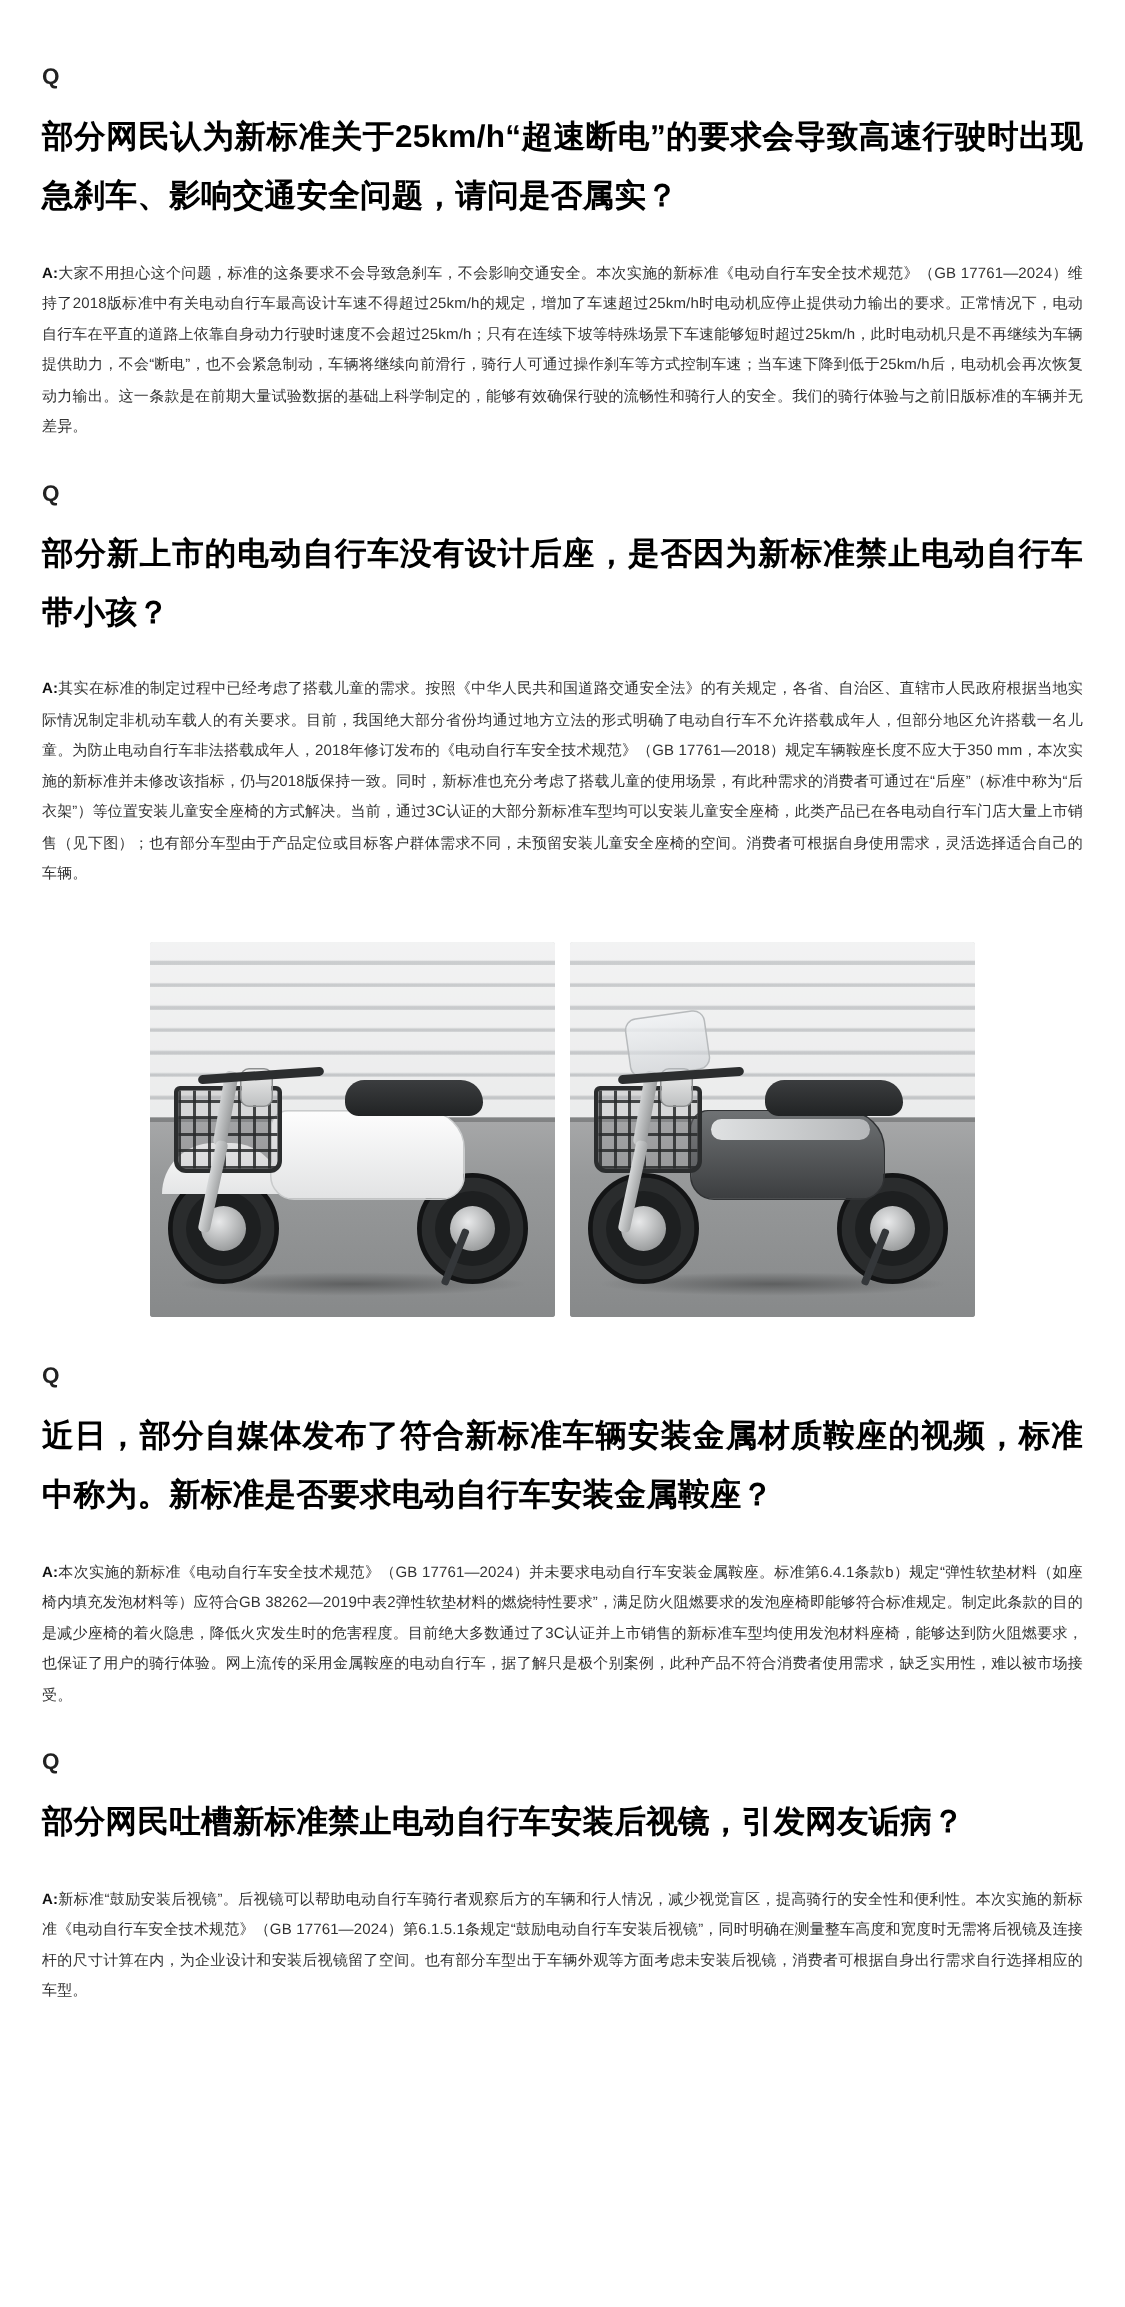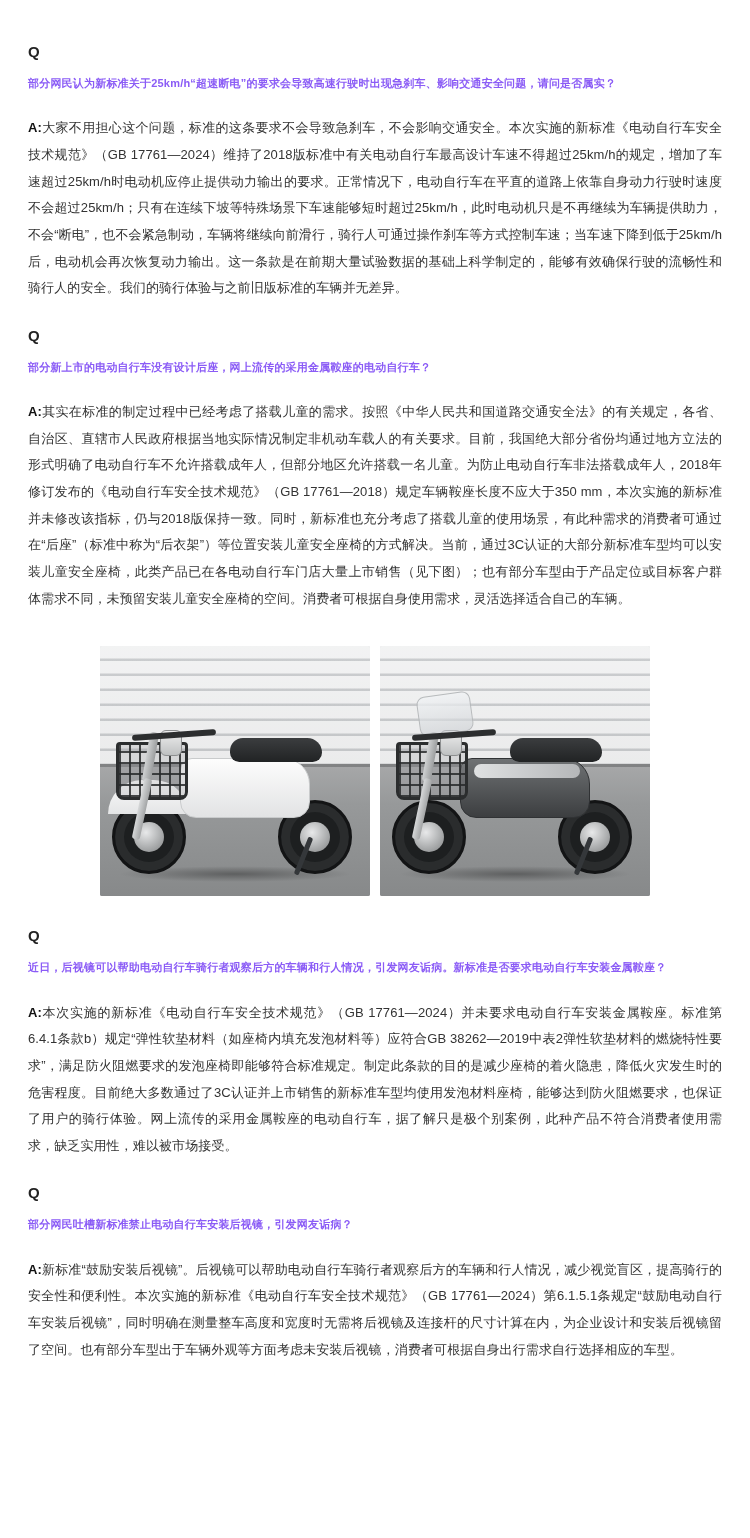--- a/index.html
+++ b/index.html
@@ -22,30 +22,30 @@
   }
   .q-mark {
     font-size: 15px;
     font-weight: bold;
     color: #222;
     letter-spacing: 0.5px;
     margin: 26px 0 14px 0;
     line-height: 1;
   }
   .q-text {
-    font-size: 11px;
+    font-size: 21px;
     font-weight: bold;
     line-height: 1.85;
-    color: #8b5cf6;
+    color: #000000;
     text-align: justify;
     margin: 0 0 22px 0;
     letter-spacing: 0.2px;
   }
   .a-text {
-    font-size: 13px;
+    font-size: 10px;
     line-height: 2.05;
     color: #333;
     text-align: justify;
     margin: 0 0 8px 0;
     letter-spacing: 0.1px;
   }
   .a-text .a-label {
     font-weight: bold;
     color: #111;
   }
@@ -239,21 +239,21 @@
 <div class="page">
 
   <div class="qa-block">
     <div class="q-mark">Q</div>
     <p class="q-text">部分网民认为新标准关于25km/h“超速断电”的要求会导致高速行驶时出现急刹车、影响交通安全问题，请问是否属实？</p>
     <p class="a-text"><span class="a-label">A:</span><span>大家不用担心这个问题，标准的这条要求不会导致急刹车，不会影响交通安全。本次实施的新标准《电动自行车安全技术规范》（GB 17761—2024）维持了2018版标准中有关电动自行车最高设计车速不得超过25km/h的规定，增加了车速超过25km/h时电动机应停止提供动力输出的要求。正常情况下，电动自行车在平直的道路上依靠自身动力行驶时速度不会超过25km/h；只有在连续下坡等特殊场景下车速能够短时超过25km/h，此时电动机只是不再继续为车辆提供助力，不会“断电”，也不会紧急制动，车辆将继续向前滑行，骑行人可通过操作刹车等方式控制车速；当车速下降到低于25km/h后，电动机会再次恢复动力输出。这一条款是在前期大量试验数据的基础上科学制定的，能够有效确保行驶的流畅性和骑行人的安全。我们的骑行体验与之前旧版标准的车辆并无差异。</span></p>
   </div>
 
   <div class="qa-block">
     <div class="q-mark">Q</div>
-    <p class="q-text">部分新上市的电动自行车没有设计后座，网上流传的采用金属鞍座的电动自行车？</p>
+    <p class="q-text">部分新上市的电动自行车没有设计后座，是否因为新标准禁止电动自行车带小孩？</p>
     <p class="a-text"><span class="a-label">A:</span><span>其实在标准的制定过程中已经考虑了搭载儿童的需求。按照《中华人民共和国道路交通安全法》的有关规定，各省、自治区、直辖市人民政府根据当地实际情况制定非机动车载人的有关要求。目前，我国绝大部分省份均通过地方立法的形式明确了电动自行车不允许搭载成年人，但部分地区允许搭载一名儿童。为防止电动自行车非法搭载成年人，2018年修订发布的《电动自行车安全技术规范》（GB 17761—2018）规定车辆鞍座长度不应大于350 mm，本次实施的新标准并未修改该指标，仍与2018版保持一致。同时，新标准也充分考虑了搭载儿童的使用场景，有此种需求的消费者可通过在“后座”（标准中称为“后衣架”）等位置安装儿童安全座椅的方式解决。当前，通过3C认证的大部分新标准车型均可以安装儿童安全座椅，此类产品已在各电动自行车门店大量上市销售（见下图）；也有部分车型由于产品定位或目标客户群体需求不同，未预留安装儿童安全座椅的空间。消费者可根据自身使用需求，灵活选择适合自己的车辆。</span></p>
 
     <div class="figure">
       <div class="figure-inner">
         <div class="photo white">
           <div class="wall"></div>
           <div class="ground"></div>
           <div class="bike">
             <div class="shadow"></div>
             <div class="wheel front"></div>
@@ -287,21 +287,21 @@
             <div class="seat"></div>
             <div class="kickstand"></div>
           </div>
         </div>
       </div>
     </div>
   </div>
 
   <div class="qa-block">
     <div class="q-mark">Q</div>
-    <p class="q-text">近日，后视镜可以帮助电动自行车骑行者观察后方的车辆和行人情况，引发网友诟病。新标准是否要求电动自行车安装金属鞍座？</p>
+    <p class="q-text">近日，部分自媒体发布了符合新标准车辆安装金属材质鞍座的视频，标准中称为。新标准是否要求电动自行车安装金属鞍座？</p>
     <p class="a-text"><span class="a-label">A:</span><span>本次实施的新标准《电动自行车安全技术规范》（GB 17761—2024）并未要求电动自行车安装金属鞍座。标准第6.4.1条款b）规定“弹性软垫材料（如座椅内填充发泡材料等）应符合GB 38262—2019中表2弹性软垫材料的燃烧特性要求”，满足防火阻燃要求的发泡座椅即能够符合标准规定。制定此条款的目的是减少座椅的着火隐患，降低火灾发生时的危害程度。目前绝大多数通过了3C认证并上市销售的新标准车型均使用发泡材料座椅，能够达到防火阻燃要求，也保证了用户的骑行体验。网上流传的采用金属鞍座的电动自行车，据了解只是极个别案例，此种产品不符合消费者使用需求，缺乏实用性，难以被市场接受。</span></p>
   </div>
 
   <div class="qa-block">
     <div class="q-mark">Q</div>
     <p class="q-text">部分网民吐槽新标准禁止电动自行车安装后视镜，引发网友诟病？</p>
     <p class="a-text"><span class="a-label">A:</span><span>新标准“鼓励安装后视镜”。后视镜可以帮助电动自行车骑行者观察后方的车辆和行人情况，减少视觉盲区，提高骑行的安全性和便利性。本次实施的新标准《电动自行车安全技术规范》（GB 17761—2024）第6.1.5.1条规定“鼓励电动自行车安装后视镜”，同时明确在测量整车高度和宽度时无需将后视镜及连接杆的尺寸计算在内，为企业设计和安装后视镜留了空间。也有部分车型出于车辆外观等方面考虑未安装后视镜，消费者可根据自身出行需求自行选择相应的车型。</span></p>
   </div>
 
 </div>

